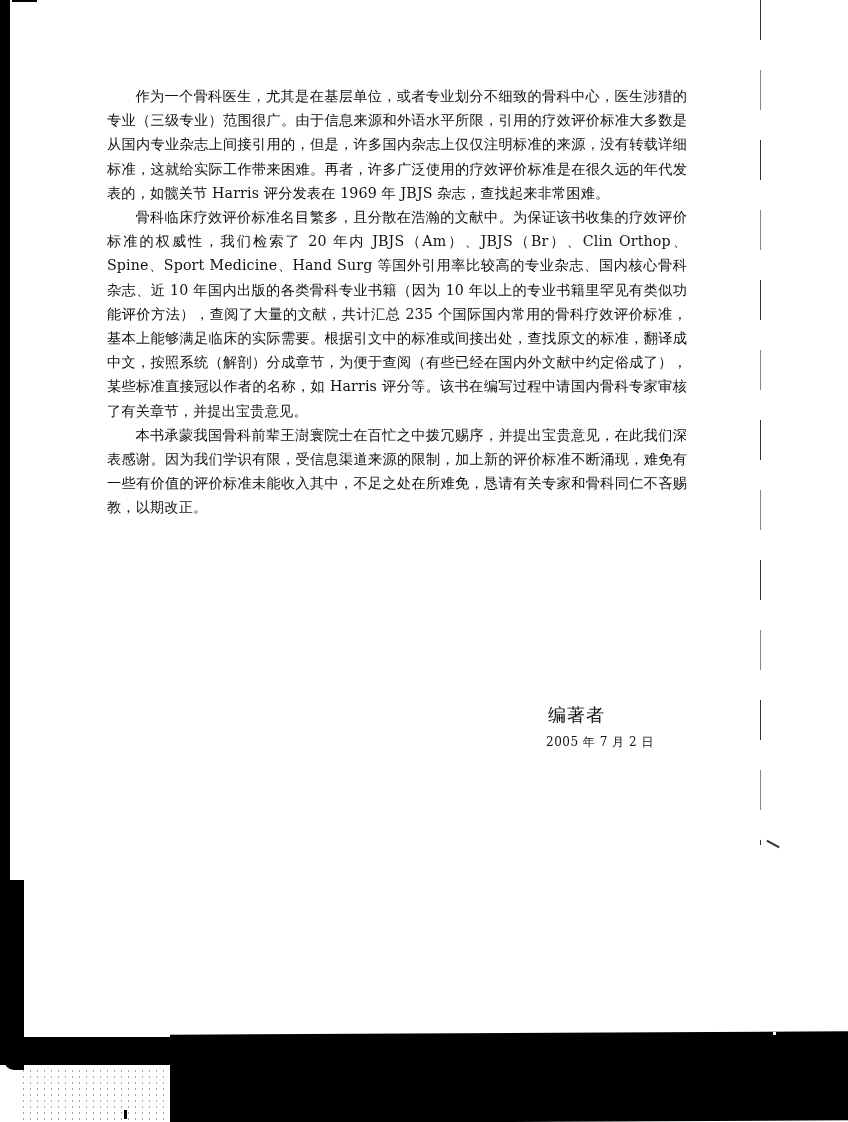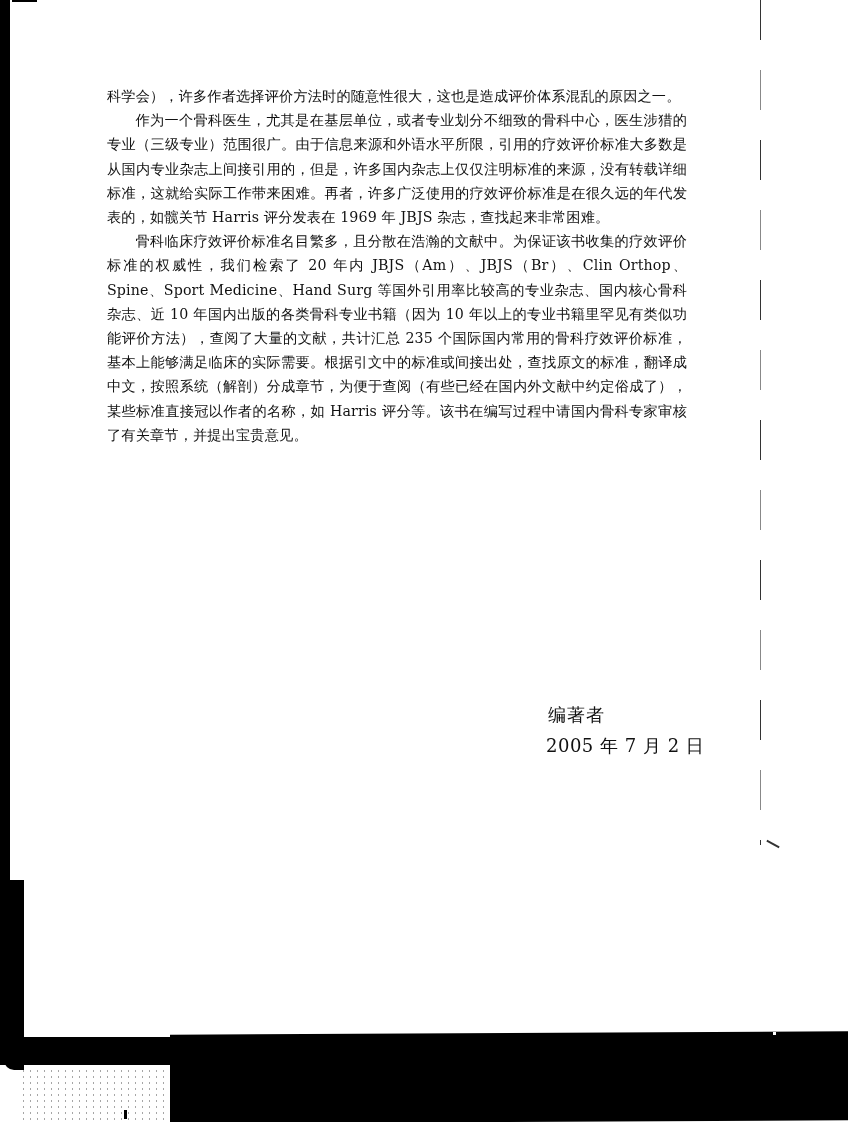--- a/index.html
+++ b/index.html
@@ -48,39 +48,39 @@
       font-size: 14.2px; line-height: 24.2px; letter-spacing: 0.15px;
       text-align: justify;
     }
     .para { margin: 0; text-indent: 0; }
     .para.indent { text-indent: 2em; }
     .signature {
       position: absolute; left: 548px; top: 703px; font-family: "DejaVu Sans", "Liberation Sans", sans-serif;
       font-weight: normal; font-size: 18px; letter-spacing: 1px;
     }
     .date {
-      position: absolute; left: 546px; top: 734px; font-size: 18px; letter-spacing: 0.5px;
+      position: absolute; left: 546px; top: 734px; font-size: 12px; letter-spacing: 0.5px;
     }
   </style>
 </head>
 <body>
 
 <div class="page">
   <div class="left-strip"></div>
   <div class="left-strip-bottom"></div>
   <div class="top-edge"></div>
   <div class="right-line"></div>
   <div class="right-hook"></div>
   <div class="bottom-bar-left"></div>
   <div class="bottom-bar-right"></div>
   <div class="dot-right"></div>
   <div class="noise"></div>
   <div class="noise-dot"></div>
 
   <div class="text">
-    <p class="para">科学会），许多作者选择评价方法时的随意性很大，这也是造成评价体系混乱的原因之一。</p>
     <p class="para indent">作为一个骨科医生，尤其是在基层单位，或者专业划分不细致的骨科中心，医生涉猎的专业（三级专业）范围很广。由于信息来源和外语水平所限，引用的疗效评价标准大多数是从国内专业杂志上间接引用的，但是，许多国内杂志上仅仅注明标准的来源，没有转载详细标准，这就给实际工作带来困难。再者，许多广泛使用的疗效评价标准是在很久远的年代发表的，如髋关节 Harris 评分发表在 1969 年 JBJS 杂志，查找起来非常困难。</p>
     <p class="para indent">骨科临床疗效评价标准名目繁多，且分散在浩瀚的文献中。为保证该书收集的疗效评价标准的权威性，我们检索了 20 年内 JBJS（Am）、JBJS（Br）、Clin Orthop、Spine、Sport Medicine、Hand Surg 等国外引用率比较高的专业杂志、国内核心骨科杂志、近 10 年国内出版的各类骨科专业书籍（因为 10 年以上的专业书籍里罕见有类似功能评价方法），查阅了大量的文献，共计汇总 235 个国际国内常用的骨科疗效评价标准，基本上能够满足临床的实际需要。根据引文中的标准或间接出处，查找原文的标准，翻译成中文，按照系统（解剖）分成章节，为便于查阅（有些已经在国内外文献中约定俗成了），某些标准直接冠以作者的名称，如 Harris 评分等。该书在编写过程中请国内骨科专家审核了有关章节，并提出宝贵意见。</p>
+    <p class="para indent">本书承蒙我国骨科前辈王澍寰院士在百忙之中拨冗赐序，并提出宝贵意见，在此我们深表感谢。因为我们学识有限，受信息渠道来源的限制，加上新的评价标准不断涌现，难免有一些有价值的评价标准未能收入其中，不足之处在所难免，恳请有关专家和骨科同仁不吝赐教，以期改正。</p>
   </div>
 
   <div class="signature">编著者</div>
   <div class="date">2005 年 7 月 2 日</div>
 </div>
 
 </body></html>

